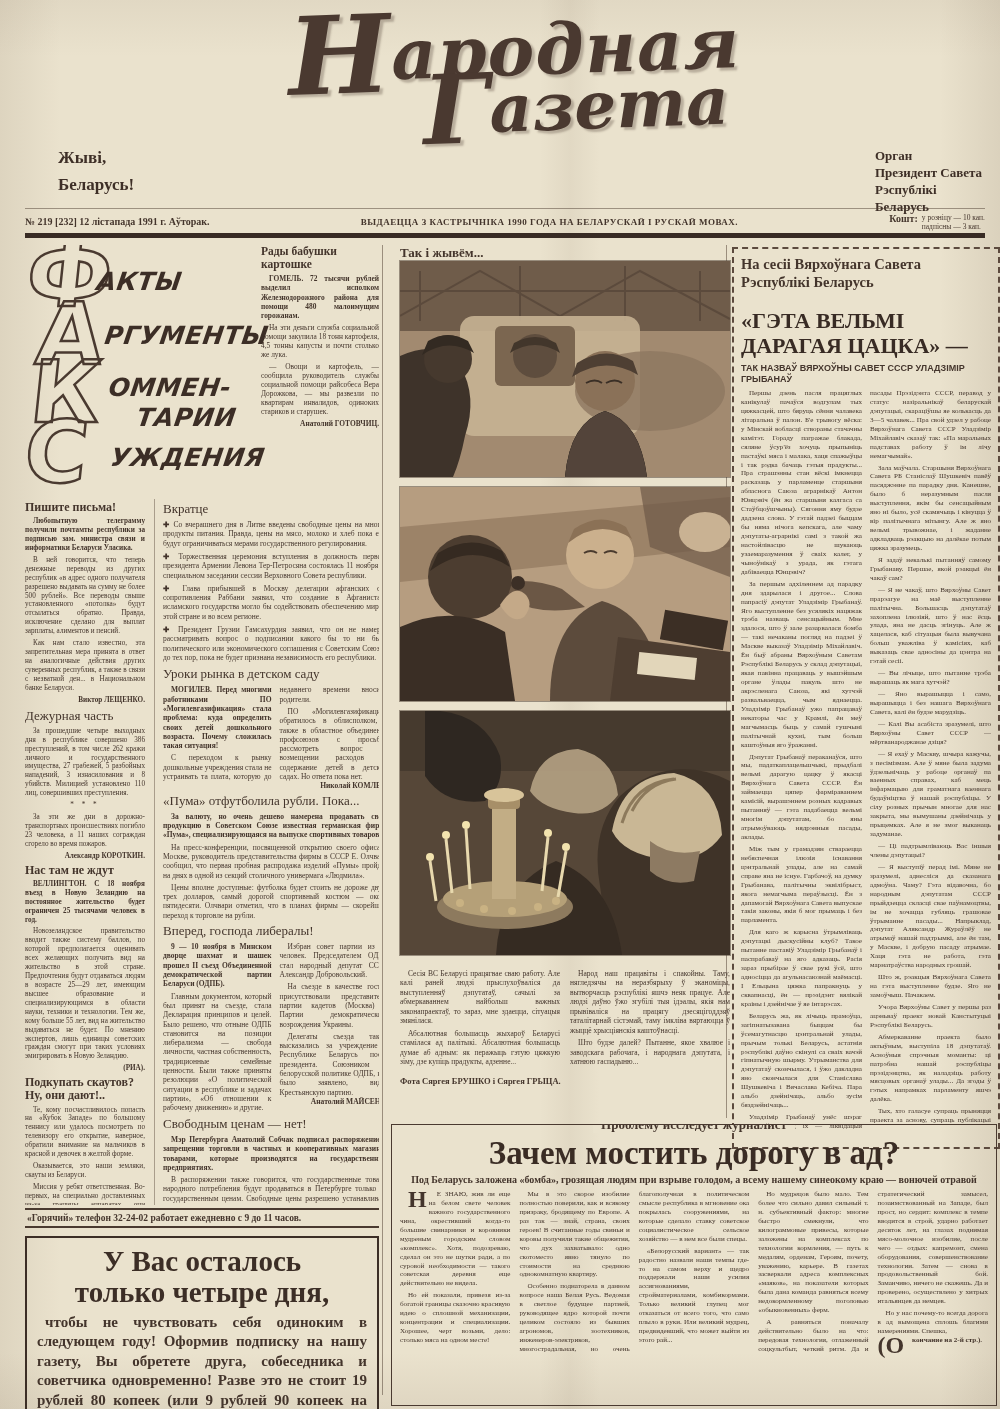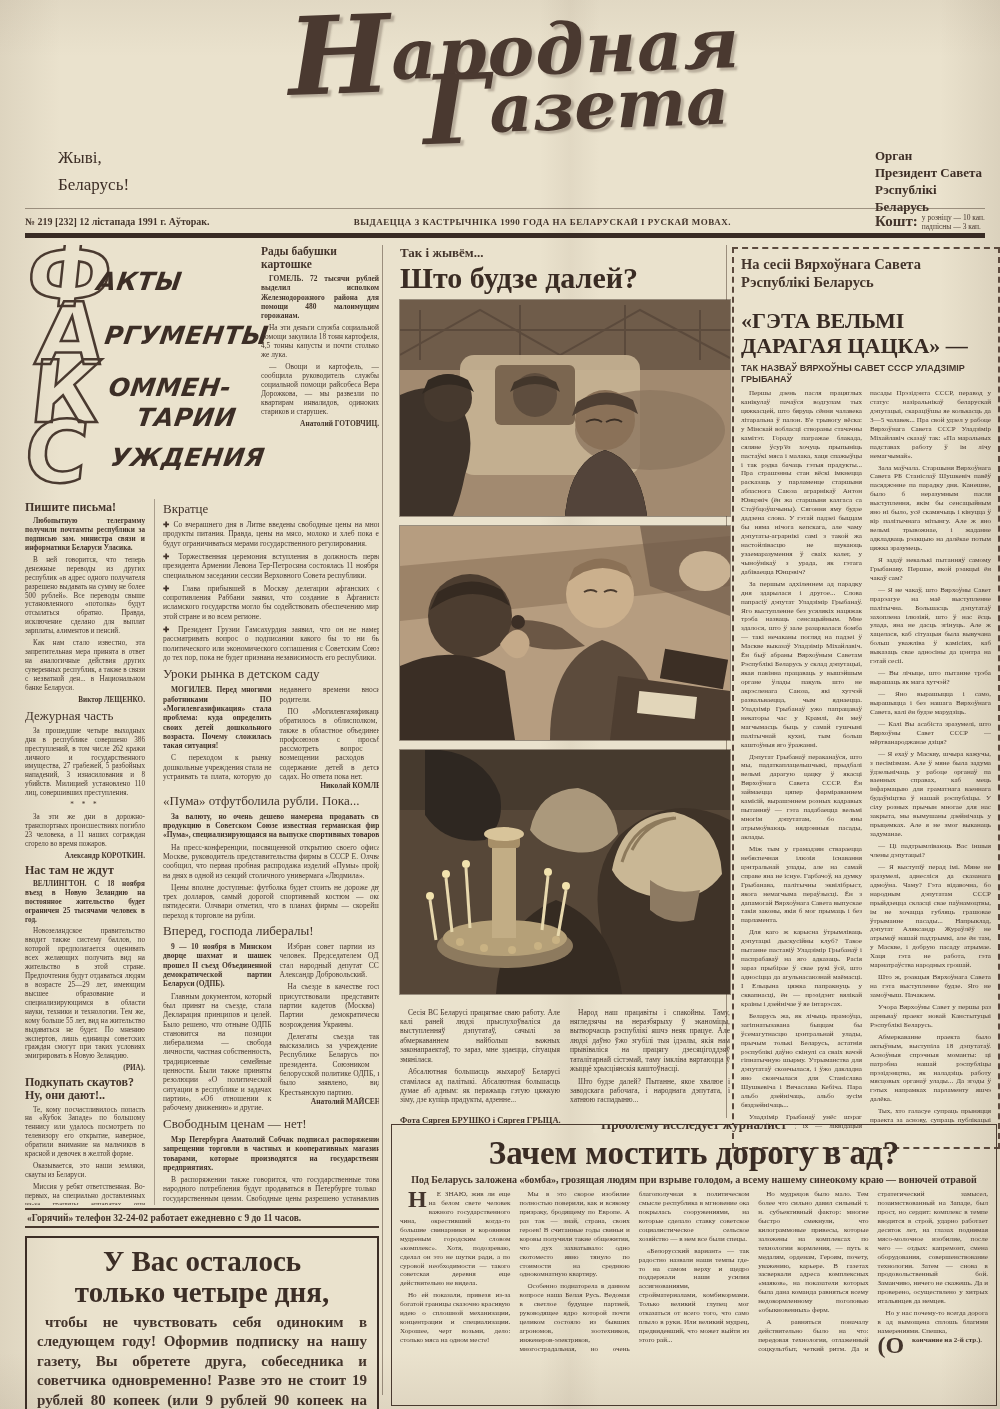--- a/index.html
+++ b/index.html
@@ -4,35 +4,35 @@
 <style>
   html,body{margin:0;padding:0;background:#cfc6b0;}
   .page{position:relative;width:1000px;height:1409px;margin:0 auto;overflow:hidden;
     background:#eae2cd;
     background-image:
       linear-gradient(90deg, rgba(110,90,70,.10), rgba(110,90,70,0) 6%, rgba(110,90,70,0) 54%, rgba(110,90,70,.07) 57%, rgba(110,90,70,0) 60%, rgba(110,90,70,0) 94%, rgba(110,90,70,.12)),
       linear-gradient(180deg, rgba(120,100,80,.08), rgba(120,100,80,0) 4%, rgba(120,100,80,0) 96%, rgba(120,100,80,.10));
     color:#44352c;font-family:"Liberation Serif", serif;}
   .abs{position:absolute;}
   
-  .slogan{left:58px;top:144px;font-weight:normal;font-size:17px;line-height:1.6;color:#3e2f27;}
+  .slogan{left:58px;top:144px;font-weight:bold;font-size:17px;line-height:1.6;color:#3e2f27;}
   .logo{left:195px;top:18px;width:640px;text-align:center;transform:rotate(-2deg);
         font-family:"DejaVu Serif", serif;font-style:italic;font-weight:bold;color:#4a3930;
         text-shadow:3px 3px 2px rgba(74,57,48,.30);}
   .logo .l1{font-size:70px;line-height:.95;letter-spacing:1px;}
   .logo .l1 .cap{font-size:108px;line-height:0;vertical-align:-12px;}
   .logo .l2{font-size:66px;line-height:.9;margin-left:120px;margin-top:-6px;}
   .logo .l2 .cap{font-size:96px;line-height:0;vertical-align:-10px;}
   .organ{right:18px;top:148px;font-weight:bold;font-size:13px;line-height:1.3;color:#3e2f27;}
   .thinrule{left:25px;right:15px;top:208px;height:1px;background:rgba(80,64,52,.5);}
   .dateline{left:25px;right:15px;top:213px;display:flex;justify-content:space-between;align-items:flex-start;font-weight:bold;}
   .dl-issue{font-size:10px;padding-top:3px;}
   .dl-pub{font-size:9px;padding-top:4px;letter-spacing:.5px;}
   .dl-price{display:flex;gap:4px;}
-  .dl-price .kosht{font-size:15px;}
+  .dl-price .kosht{font-size:10px;}
   .dl-price .pp{font-size:7.5px;line-height:1.25;font-weight:normal;}
   .mastrule{left:25px;right:15px;top:233px;height:5px;background:#382b24;}
   
   .vrule1{left:382px;top:245px;height:1150px;width:1px;background:rgba(90,73,60,.55);}
   .vrule2{left:726px;top:245px;height:873px;width:1px;background:rgba(90,73,60,.55);}
   
   p{margin:0 0 3px;text-align:justify;text-indent:8px;}
   .sign{text-align:right;font-weight:bold;text-indent:0;}
   .lead{font-weight:bold;}
   .t13{font-size:13px;font-weight:normal;margin:2px 0 3px;text-align:left;}
@@ -253,21 +253,20 @@
       <div>
           <p>чтобы не чувствовать себя одиноким в следующем году! Оформив подписку на нашу газету, Вы обретете друга, собеседника и советчика одновременно! Разве это не стоит 19 рублей 80 копеек (или 9 рублей 90 копеек на полгода)!</p>
           <p>Не теряйте времени! «Народную газету» уже выписали все уважающие себя люди на Беларуси.</p>
         </div>
       <p class="last">Неужели Вы упустите свой шанс?</p>
     </div>
   </div>
 
   <div class="abs centercol">
     <div class="c-kick">Так і жывём...</div>
-    <div class="c-head">Што будзе далей?</div>
 
     <svg class="photo" width="330" height="216" viewBox="0 0 330 216">
       <rect width="330" height="216" fill="#a28a70"></rect>
       <rect width="330" height="70" fill="#6f5c4a"></rect>
       <g stroke="#574639" stroke-width="2" opacity=".8">
         <path d="M0,55 L80,10 L160,55 L240,10 L330,58" fill="none"></path>
         <path d="M0,30 L330,30"></path>
           <path d="M20,10 L20,60 M120,5 L120,60 M225,5 L225,60 M300,10 L300,60"></path>
       </g>
       <rect x="60" y="55" width="180" height="120" rx="14" fill="#c7b294" opacity=".9"></rect>

